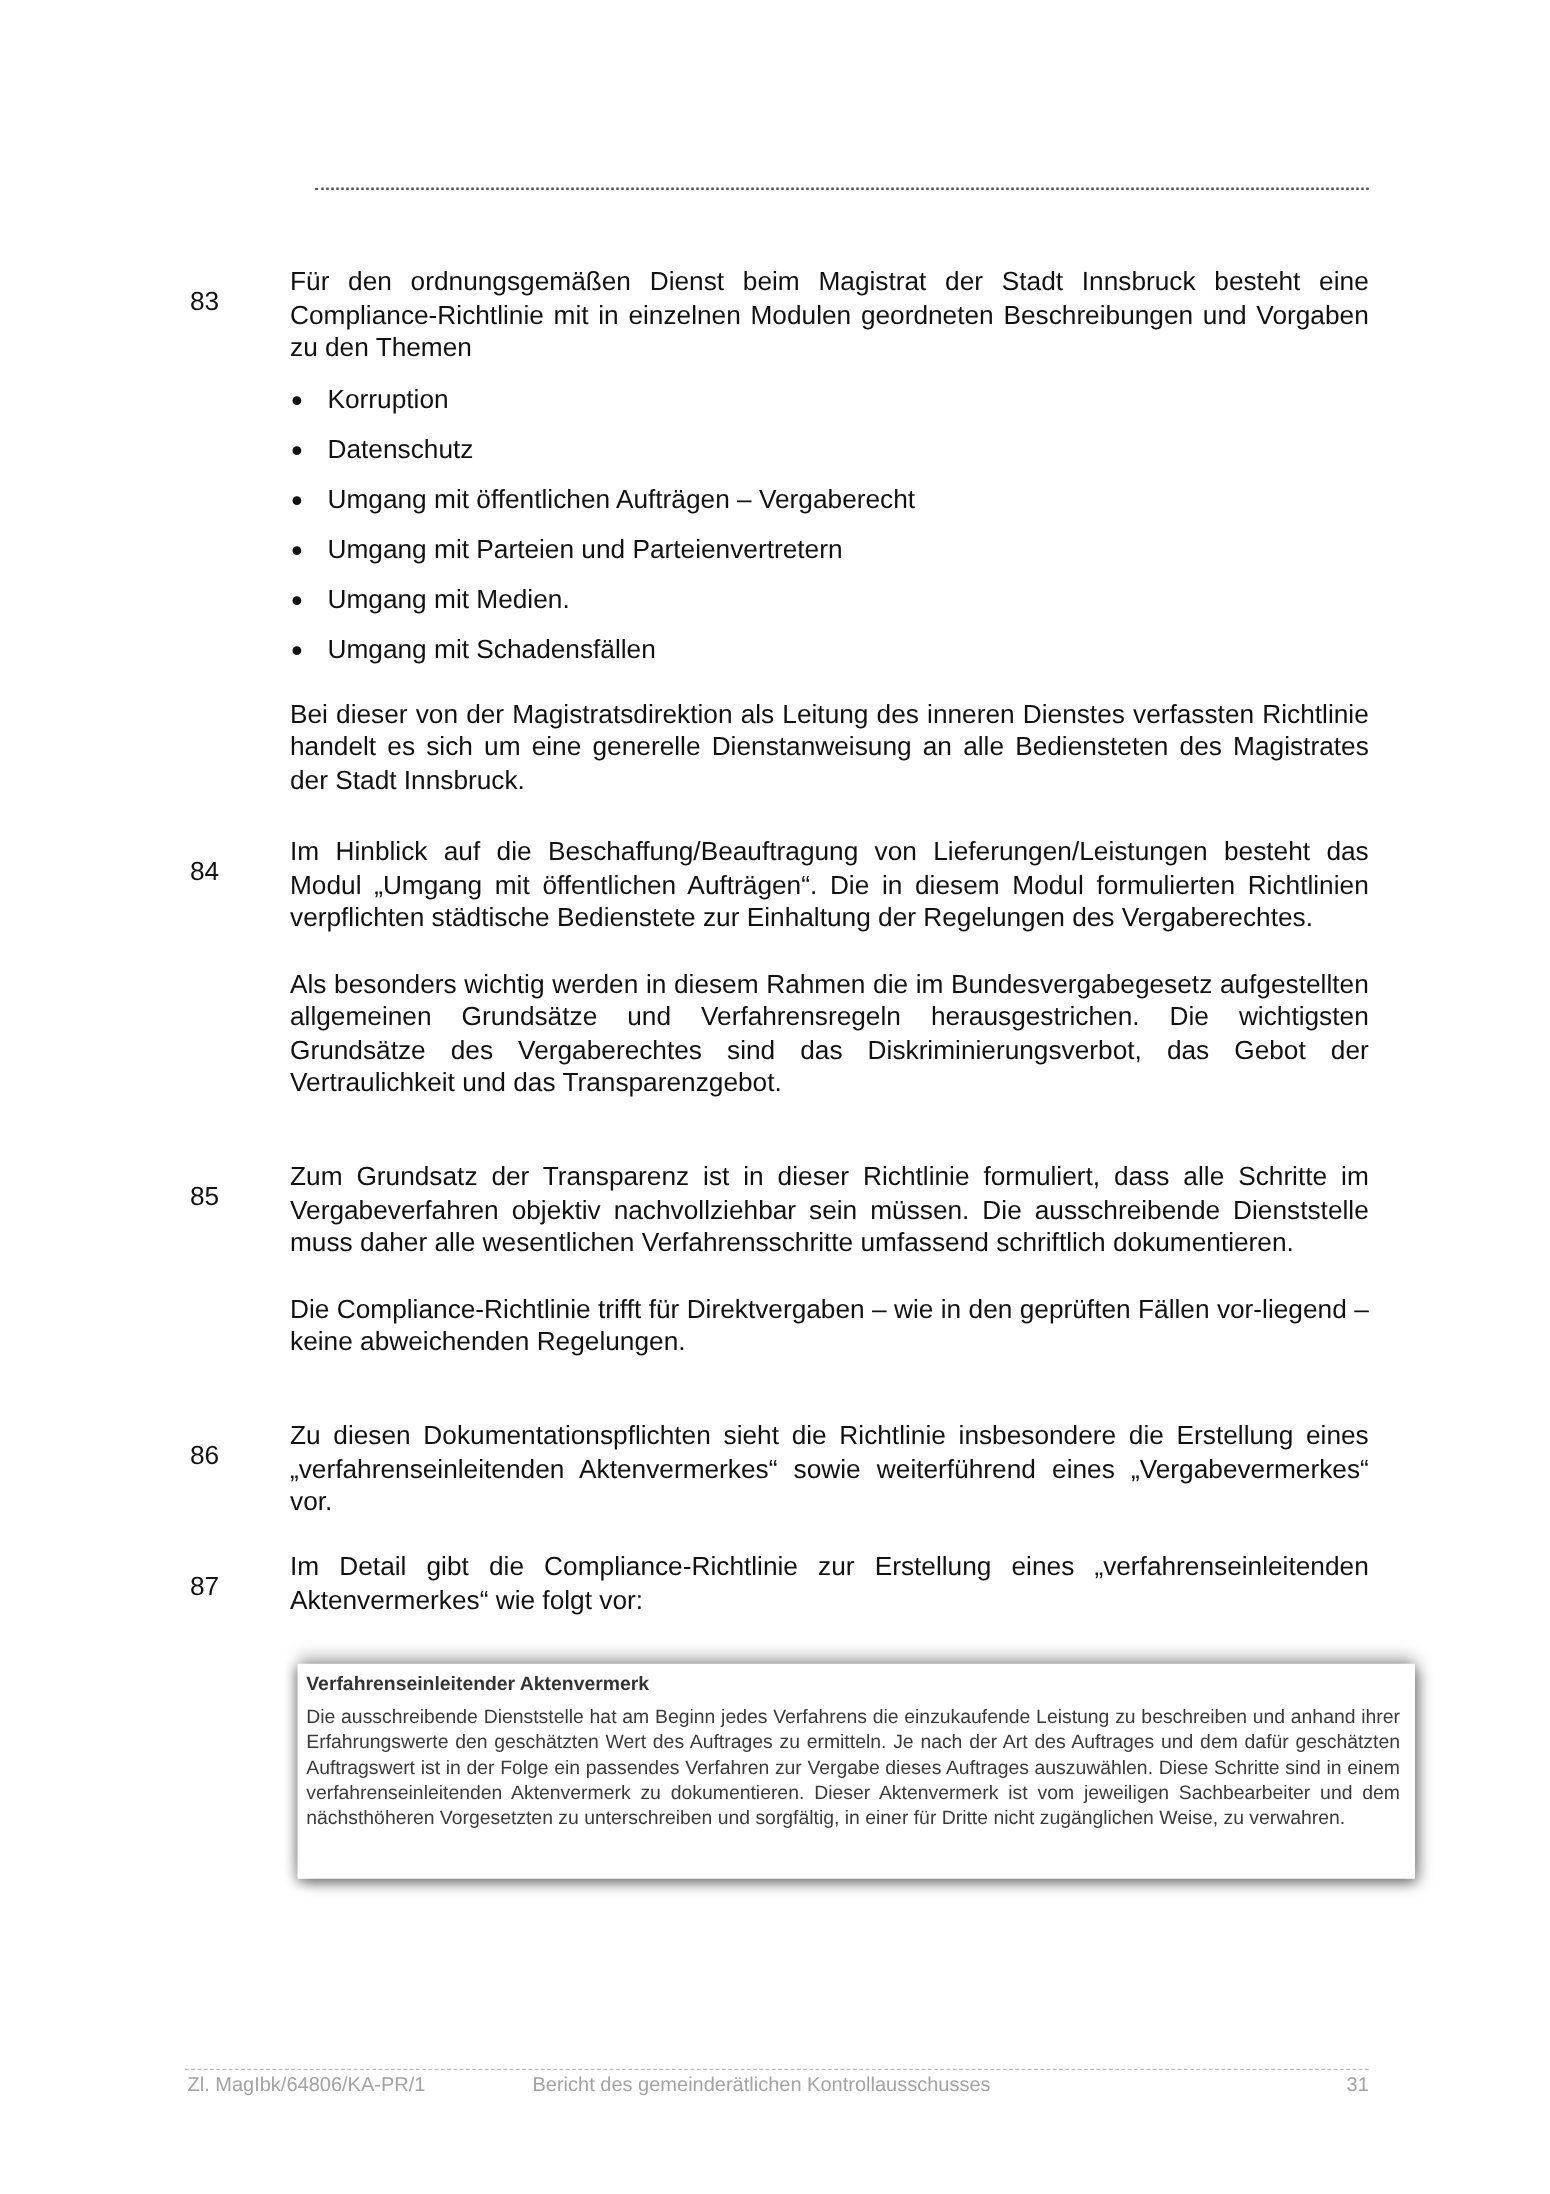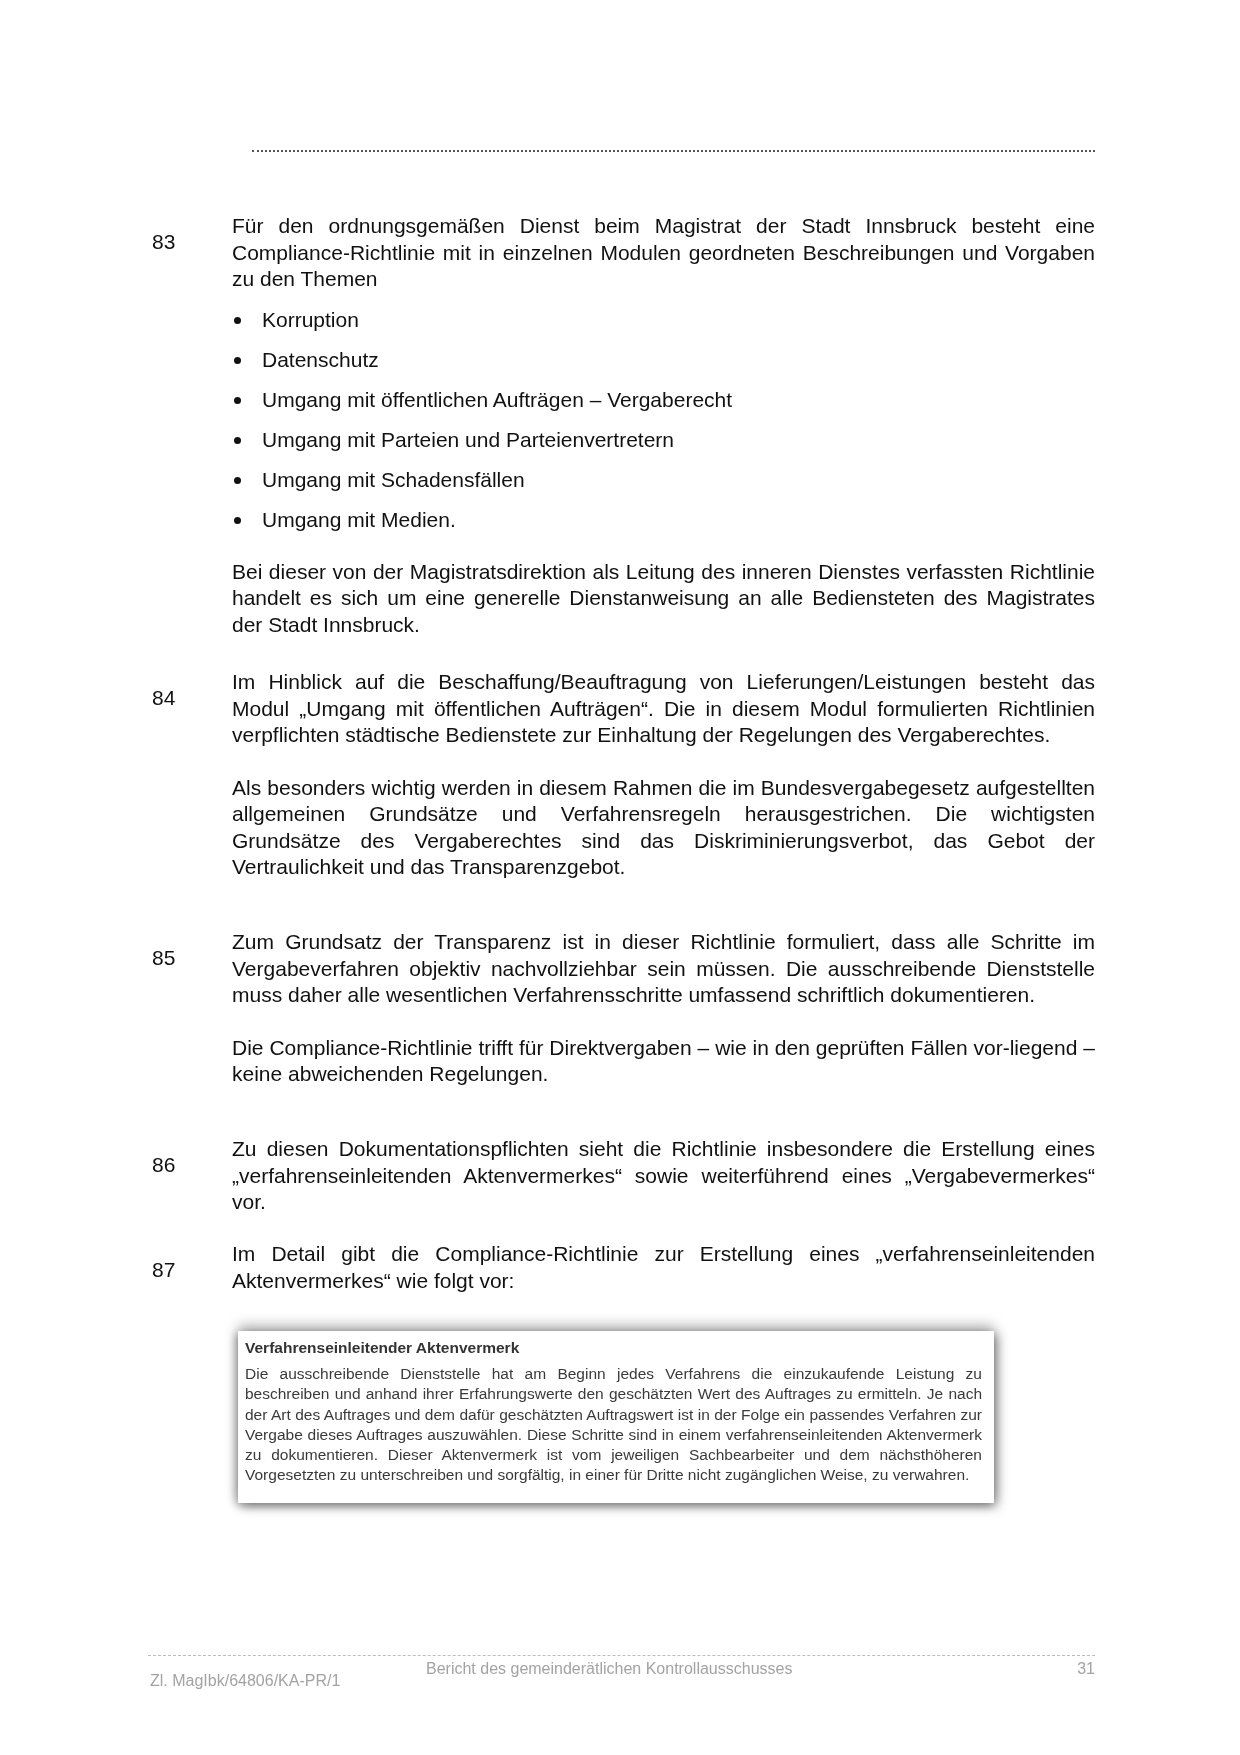--- a/index.html
+++ b/index.html
@@ -9,50 +9,50 @@
     .header-title { text-align: right; font-size: 21px; color: #1a1a1a; line-height: 28px; }
     .header-rule { margin-top: 4px; border-bottom: 2px dotted #555; height: 0; }
     .para { position: absolute; left: 152px; width: 943px; }
     .num { position: absolute; left: 0; top: 16px; font-size: 21px; line-height: 26.5px; color: #111; }
     .text { margin-left: 80px; font-size: 21px; line-height: 26.5px; text-align: justify; color: #111; }
     .text p { margin: 0; }
     .gap { height: 26px; }
     ul.bullets { list-style: none; margin: 14px 0 0 0; padding: 0; }
     ul.bullets li { position: relative; padding-left: 30px; font-size: 21px; line-height: 26.5px; margin-bottom: 13.5px; }
     ul.bullets li .dot { position: absolute; left: 2px; top: 10px; width: 7px; height: 7px; background: #111; border-radius: 50%; }
-    .quote-box { position: absolute; left: 238px; top: 1331px; width: 756px; height: 172px;
+    .quote-box { position: absolute; left: 238px; top: 1331px; width: 894px; height: 172px;
                  background: #fff; box-shadow: 0 -6px 12px rgba(0,0,0,0.28), 4px 4px 10px rgba(0,0,0,0.35), -3px 3px 8px rgba(0,0,0,0.25); }
     .quote-inner { padding: 6px 12px 0 7px; color: #3a3a3a; }
     .quote-title { font-weight: bold; font-size: 15.5px; line-height: 22px; color: #333; }
     .quote-body { margin-top: 5px; font-size: 15.5px; line-height: 20.3px; text-align: justify; color: #3a3a3a; }
     .footer { position: absolute; left: 148px; top: 1655px; width: 947px; }
     .footer-rule { border-top: 1.5px dashed #bdbdbd; height: 0; }
     .footer-row { position: relative; height: 24px; margin-top: 4px; font-size: 16px; color: #a3a3a3; }
-    .footer-left { position: absolute; left: 2px; top: 0; margin-top: 12px; }
+    .footer-left { position: absolute; left: 2px; top: 0; }
     .footer-mid { position: absolute; left: 278px; top: 0; }
     .footer-right { position: absolute; right: 0; top: 0; }
   </style>
 </head>
 <body>
 
 <div class="header">
   <div class="header-rule"></div>
 </div>
 
 <div class="para" style="top:213px;">
   <div class="num">83</div>
   <div class="text">
     <p>Für den ordnungsgemäßen Dienst beim Magistrat der Stadt Innsbruck besteht eine Compliance-Richtlinie mit in einzelnen Modulen geordneten Beschreibungen und Vorgaben zu den Themen</p>
     <ul class="bullets">
       <li><span class="dot"></span><span>Korruption</span></li>
       <li><span class="dot"></span><span>Datenschutz</span></li>
       <li><span class="dot"></span><span>Umgang mit öffentlichen Aufträgen – Vergaberecht</span></li>
       <li><span class="dot"></span><span>Umgang mit Parteien und Parteienvertretern</span></li>
+      <li><span class="dot"></span><span>Umgang mit Medien.</span></li>
       <li><span class="dot"></span><span>Umgang mit Schadensfällen</span></li>
-      <li><span class="dot"></span><span>Umgang mit Medien.</span></li>
     </ul>
     <div style="height:12px;"></div>
     <p>Bei dieser von der Magistratsdirektion als Leitung des inneren Dienstes verfassten Richtlinie handelt es sich um eine generelle Dienstanweisung an alle Bediensteten des Magistrates der Stadt Innsbruck.</p>
   </div>
 </div>
 
 <div class="para" style="top:669px;">
   <div class="num">84</div>
   <div class="text">
     <p>Im Hinblick auf die Beschaffung/Beauftragung von Lieferungen/Leistungen besteht das Modul „Umgang mit öffentlichen Aufträgen“. Die in diesem Modul formulierten Richtlinien verpflichten städtische Bedienstete zur Einhaltung der Regelungen des Vergaberechtes.</p>

